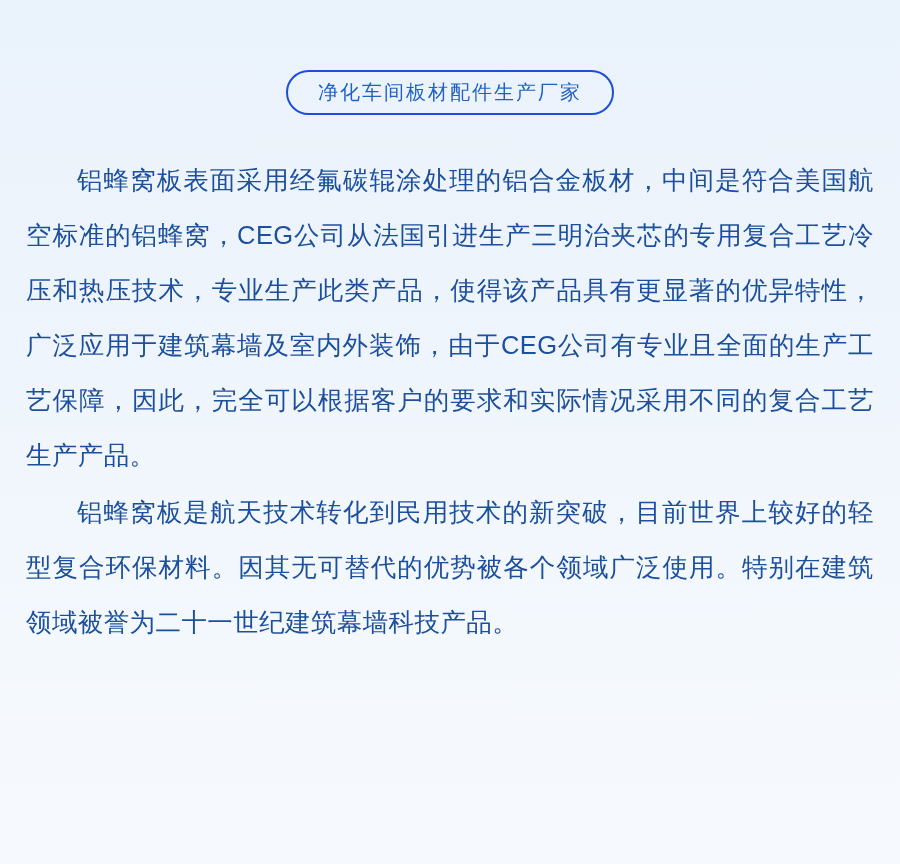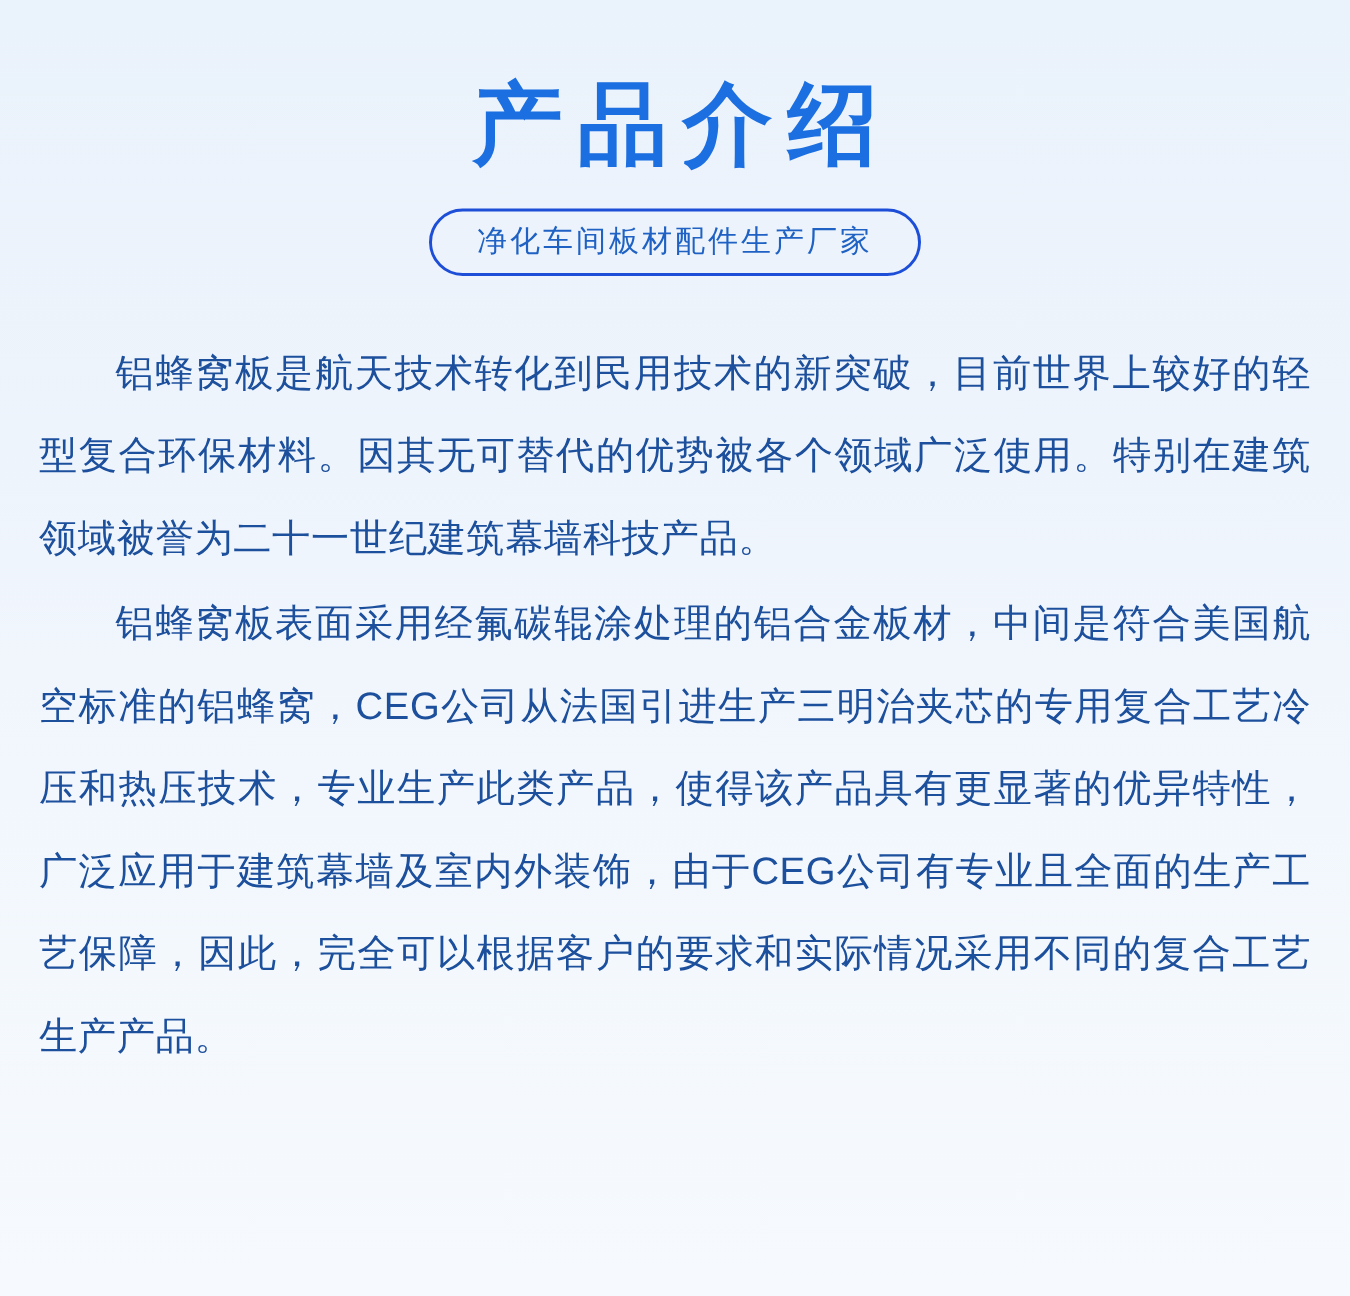--- a/index.html
+++ b/index.html
@@ -64,24 +64,23 @@
   .body-text p + p {
     margin-top: 2px;
   }
 </style>
 </head>
 <body>
 
 <div class="page">
 
   <div class="header">
-    <div class="main-title">产品介绍</div>
     <div class="subtitle-wrap">
       <div class="subtitle">净化车间板材配件生产厂家</div>
     </div>
   </div>
 
   <div class="body-text">
+    <p>铝蜂窝板表面采用经氟碳辊涂处理的铝合金板材，中间是符合美国航空标准的铝蜂窝，CEG公司从法国引进生产三明治夹芯的专用复合工艺冷压和热压技术，专业生产此类产品，使得该产品具有更显著的优异特性，广泛应用于建筑幕墙及室内外装饰，由于CEG公司有专业且全面的生产工艺保障，因此，完全可以根据客户的要求和实际情况采用不同的复合工艺生产产品。</p>
     <p>铝蜂窝板是航天技术转化到民用技术的新突破，目前世界上较好的轻型复合环保材料。因其无可替代的优势被各个领域广泛使用。特别在建筑领域被誉为二十一世纪建筑幕墙科技产品。</p>
-    <p>铝蜂窝板表面采用经氟碳辊涂处理的铝合金板材，中间是符合美国航空标准的铝蜂窝，CEG公司从法国引进生产三明治夹芯的专用复合工艺冷压和热压技术，专业生产此类产品，使得该产品具有更显著的优异特性，广泛应用于建筑幕墙及室内外装饰，由于CEG公司有专业且全面的生产工艺保障，因此，完全可以根据客户的要求和实际情况采用不同的复合工艺生产产品。</p>
   </div>
 
 </div>
 
 </body></html>

